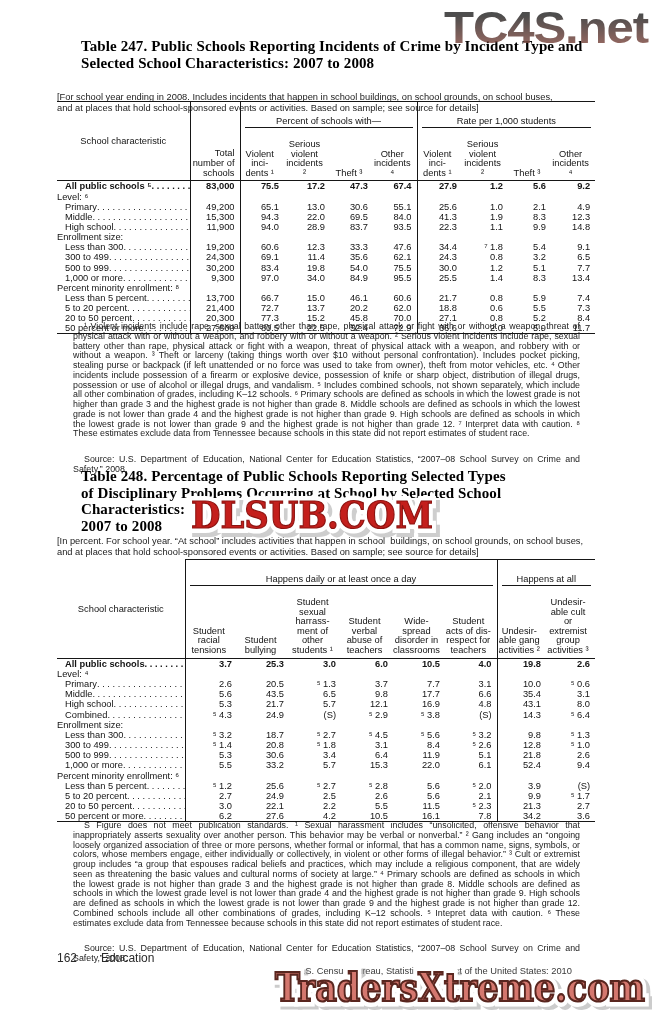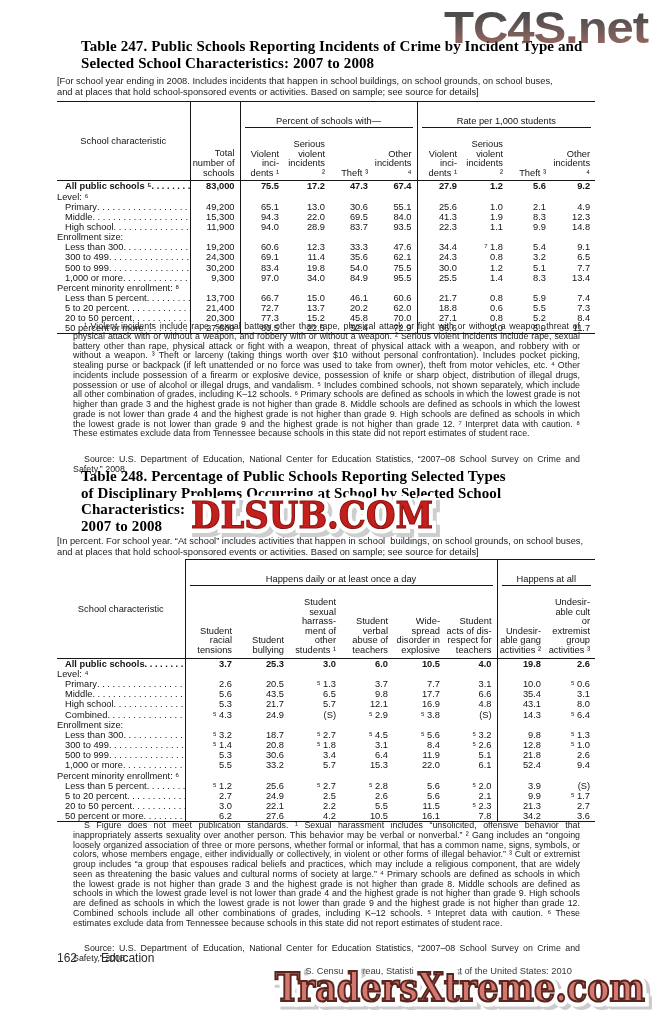--- a/index.html
+++ b/index.html
@@ -19,21 +19,21 @@
   .dtable thead{border-bottom:1.8px solid #161616;}
   .dtable tbody tr:first-child td{border-top:1.8px solid #161616;}
   .br{border-right:1px solid #161616;}
   .bt{border-top:1px solid #161616;}
 
   .grp-row{height:14px;}
   th.stub{text-align:center;vertical-align:middle;}
   th.total{text-align:right;vertical-align:bottom;white-space:pre-line;padding:0 5px 2px 0;line-height:9.7px;}
   th.grp{vertical-align:top;text-align:center;}
   th.grp .u{display:block;margin:12px 4px;padding:2px 0 1px 0;border-bottom:1px solid #161616;}
-  th.colh{text-align:right;vertical-align:bottom;white-space:pre-line;padding:0 5px 2px 0;line-height:9.6px;}
+  th.colh{vertical-align:bottom;white-space:pre-line;padding:0 5px 2px 0;line-height:9.6px;}
 
   .t247 tbody tr{height:10.15px;}
   .t248 tbody tr{height:10.2px;}
   td.num{text-align:right;padding-right:5px;white-space:nowrap;}
   td.lbl{white-space:nowrap;overflow:visible;}
   .row-label{display:flex;align-items:baseline;}
   .ind{padding-left:8px;}
   .leader{flex:1;overflow:hidden;white-space:nowrap;}
   .leader::after{content:" . . . . . . . . . . . . . . . . . . . . . . . . . . . . . . . . . . . . . . . . . . . .";}
   tr.bold td{font-weight:bold;}
@@ -51,21 +51,21 @@
   #wm-mid{left:176px;top:487px;}
   #wm-bottom{left:264px;top:956px;}
 </style>
 </head>
 <body>
 
 <div id="page">
 
   <div class="tbl-title" style="top:38px">Table 247. Public Schools Reporting Incidents of Crime by Incident Type and
 Selected School Characteristics: 2007 to 2008</div>
-  <div class="tbl-note" style="top:76px">[For school year ending in 2008. Includes incidents that happen in school buildings, on school grounds, on school buses,
+  <div class="tbl-note" style="top:92px">[For school year ending in 2008. Includes incidents that happen in school buildings, on school grounds, on school buses,
 and at places that hold school-sponsored events or activities. Based on sample; see source for details]</div>
 
   <table id="t247" class="dtable t247" style="top:101px">
     <colgroup>
       <col style="width:133px">
         <col style="width:50px">
       <col style="width:44px">
         <col style="width:46px">
         <col style="width:43px">
         <col style="width:44px">
@@ -410,21 +410,21 @@
 ment of
 other
 students ¹</th>
           <th class="colh">Student
 verbal
 abuse of
 teachers</th>
           <th class="colh">Wide-
 spread
 disorder in
-explosive</th>
+classrooms</th>
           <th class="colh br">Student
 acts of dis-
 respect for
 teachers</th>
           <th class="colh">Undesir-
 able gang
 activities ²</th>
           <th class="colh">Undesir-
 able cult or
 extremist

